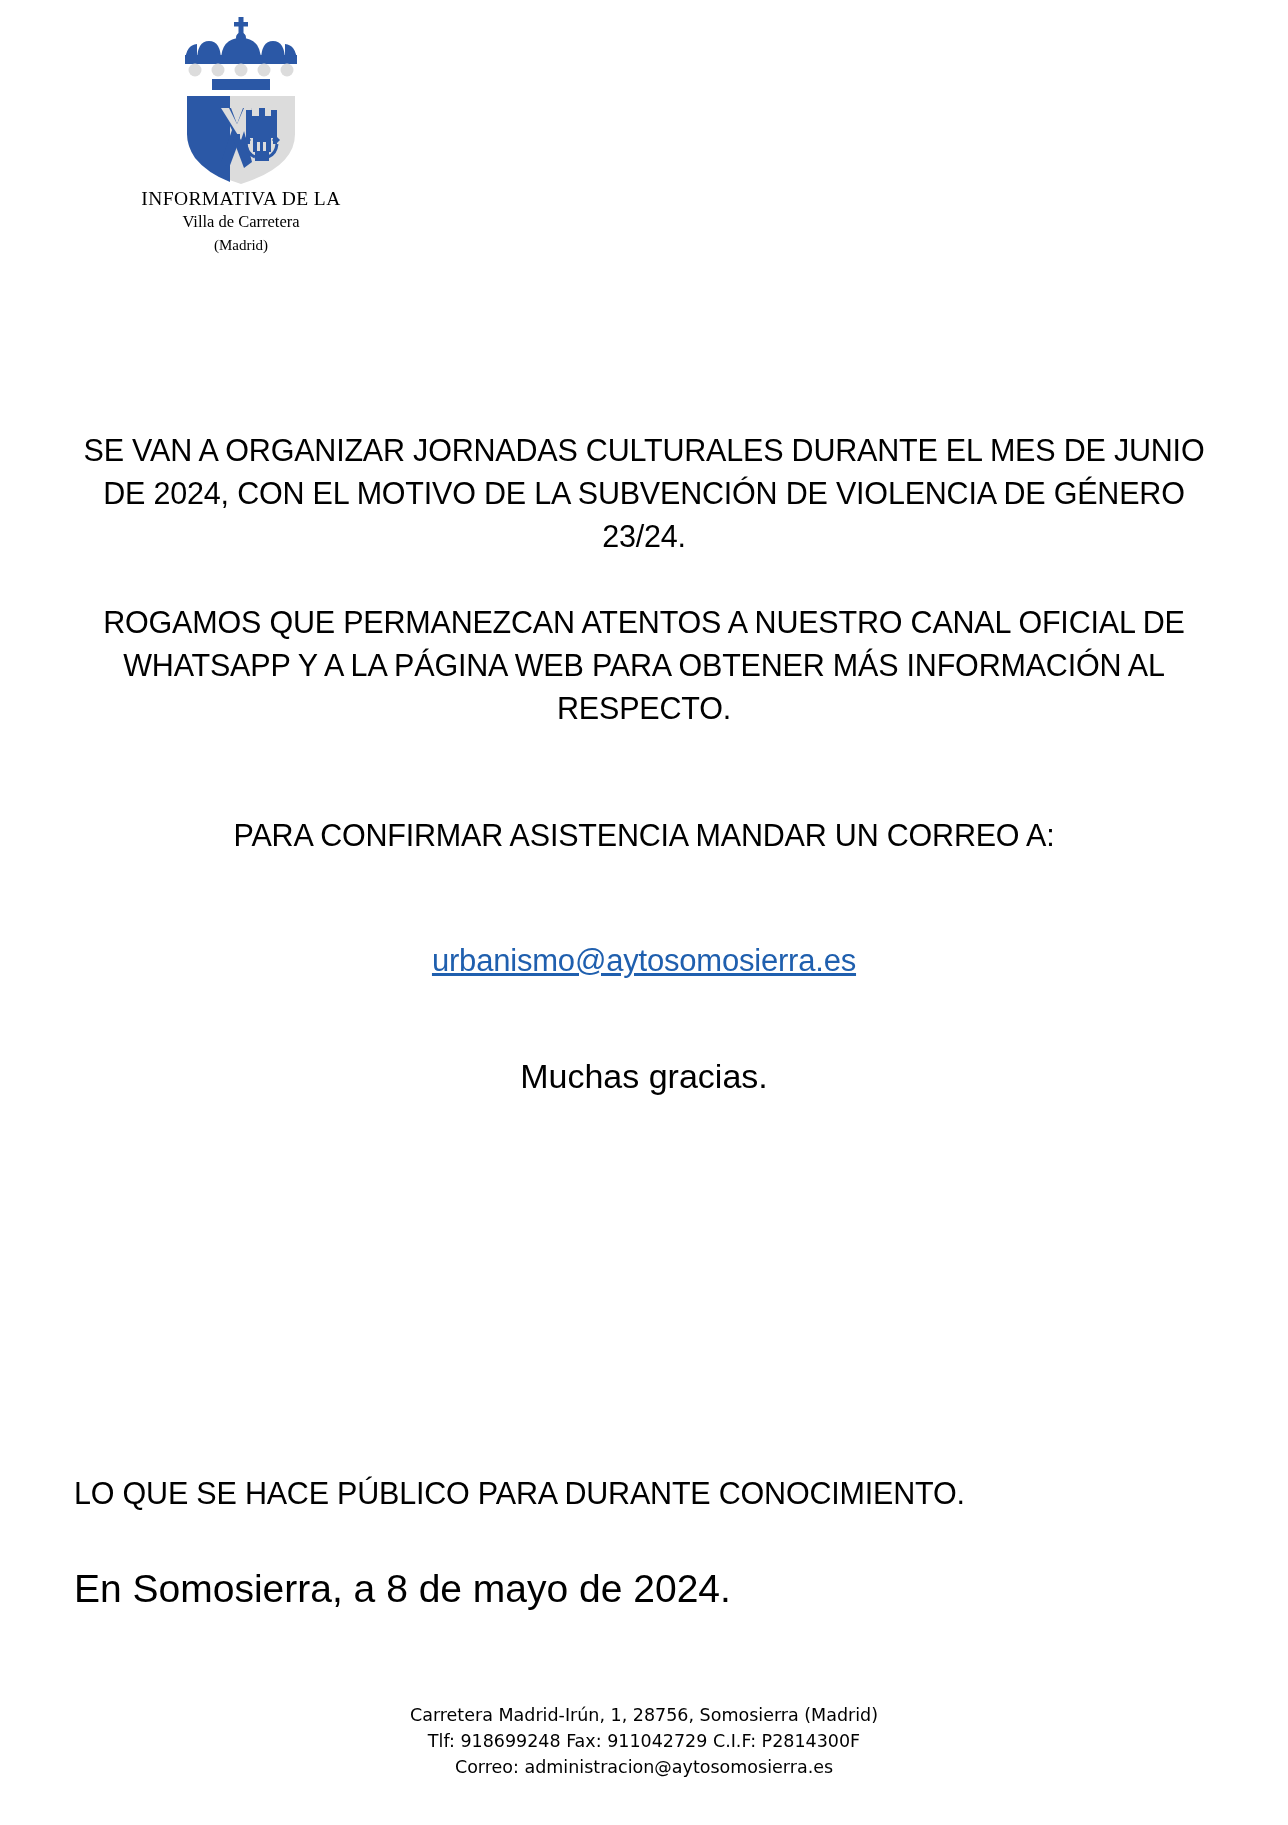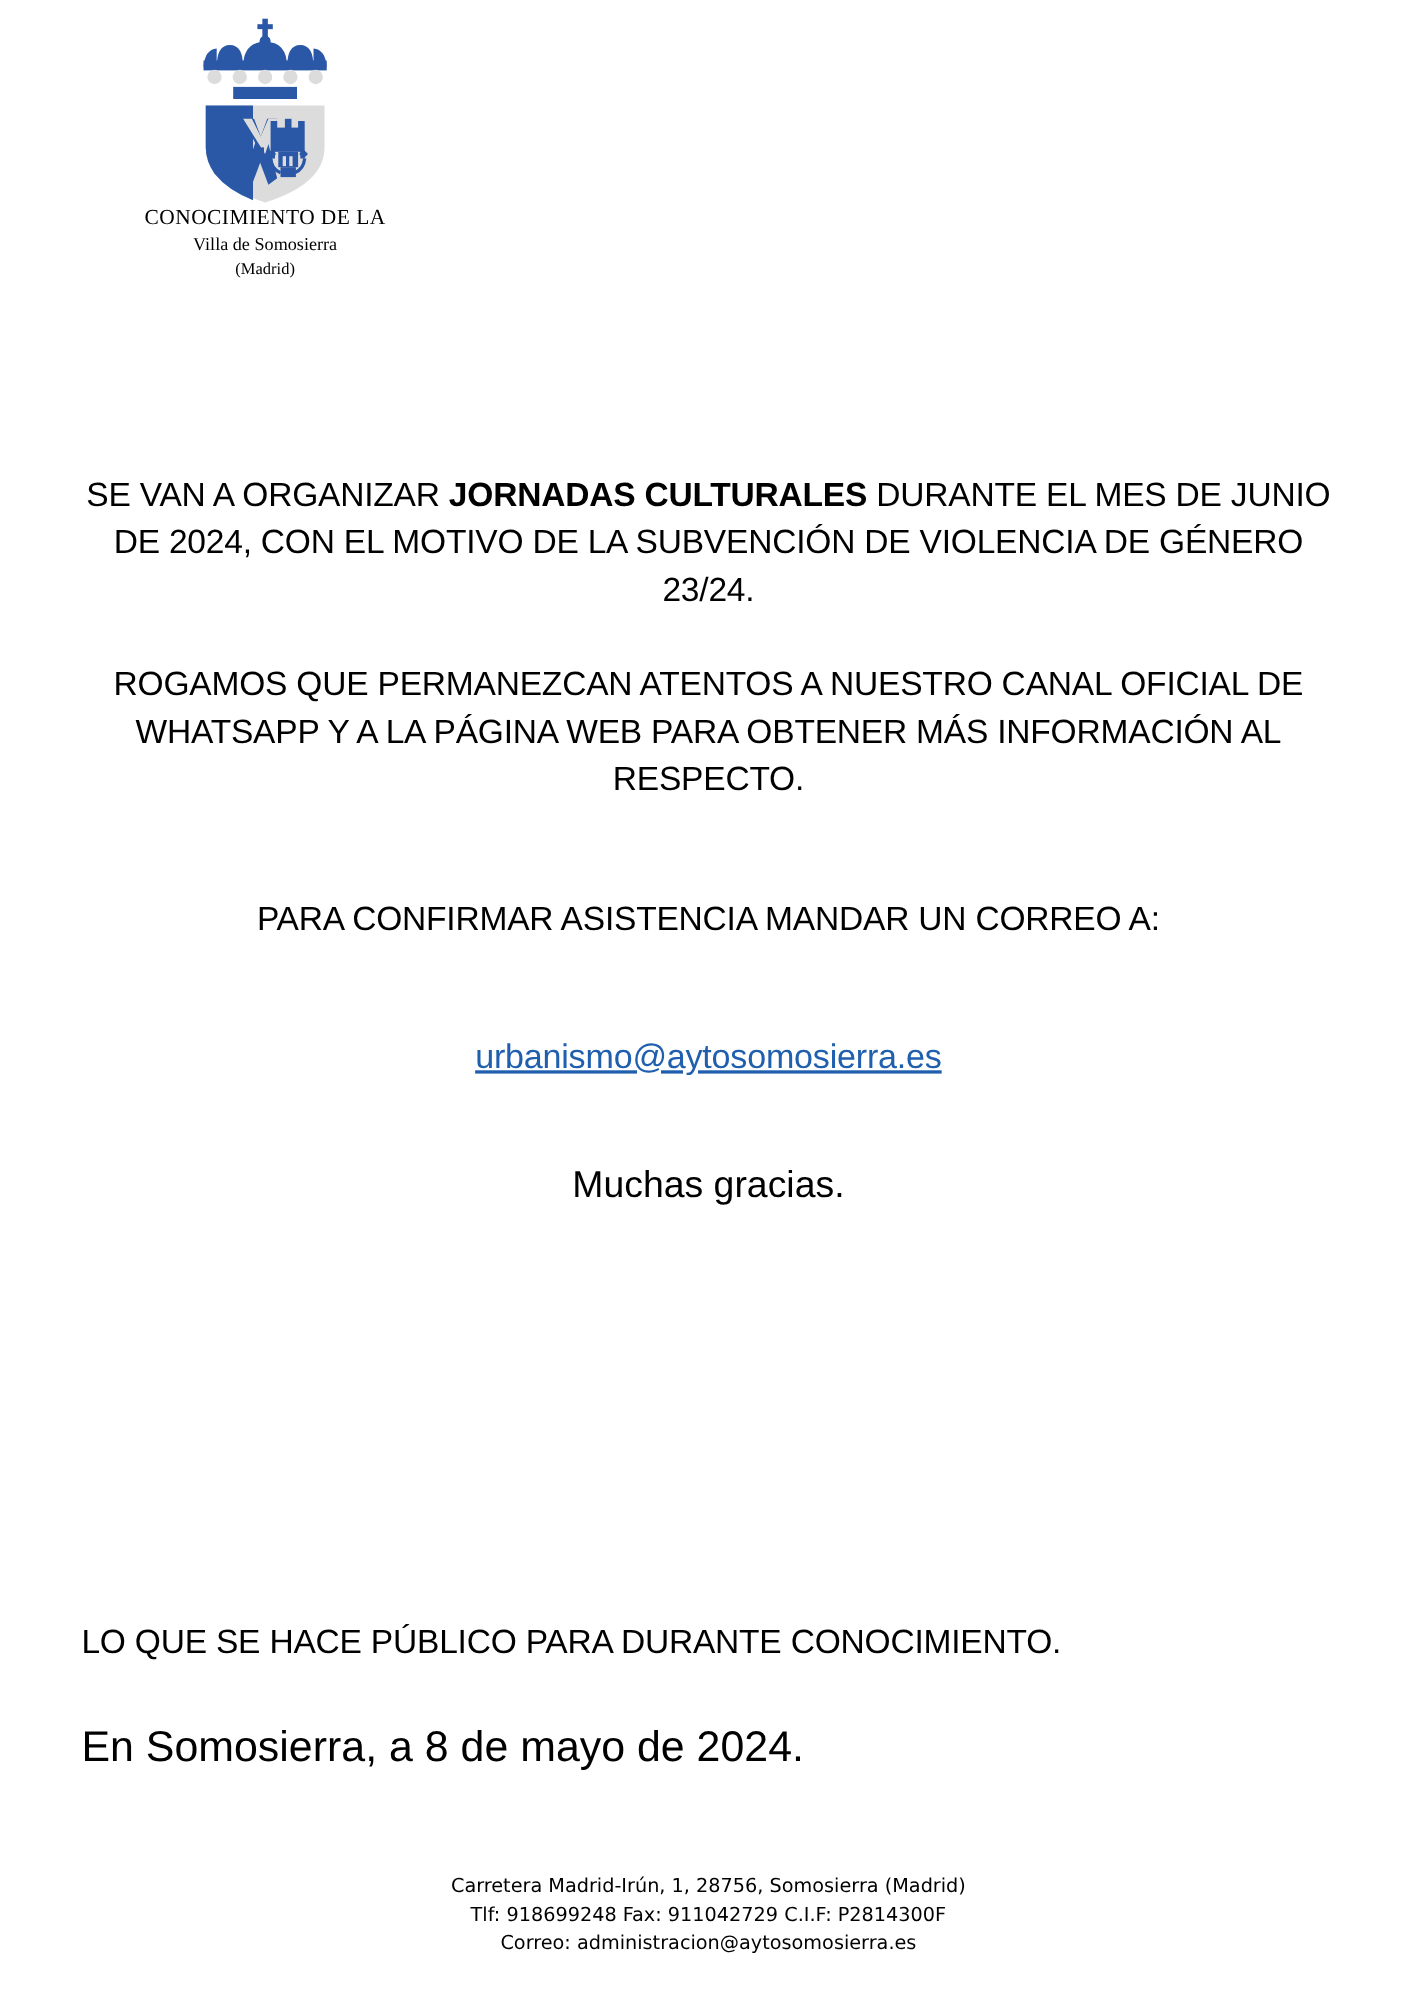--- a/index.html
+++ b/index.html
@@ -80,21 +80,21 @@
     text-align: center;
   }
   .para {
     font-family: "Liberation Sans", sans-serif;
     font-size: 30.5px;
     line-height: 43px;
     letter-spacing: -0.2px;
     margin: 0;
   }
   .para.spacer-md { margin-top: 43px; }
-  .para b { font-weight: bold; margin-top: 44px; }
+  .para b { font-weight: normal; margin-top: 44px; }
 
   .email-row {
     margin-top: 84px;
     font-size: 30.5px;
     line-height: 43px;
   }
   .email-link {
     color: #1f5fae;
     text-decoration: underline;
     font-size: 31px;
@@ -186,22 +186,22 @@
         <path d="M95 98 L95 132 L99 132 L99 98 Z"></path>
         <path d="M126 98 L126 132 L122 132 L122 98 Z"></path>
         <path d="M95 132 Q96 142 104 145" stroke="#2B58A6" stroke-width="3" fill="none"></path>
         <path d="M126 132 Q125 142 117 145" stroke="#2B58A6" stroke-width="3" fill="none"></path>
         <polygon points="92,128 96,124 100,128 96,132"></polygon>
         <polygon points="121,128 125,124 129,128 125,132"></polygon>
       </g>
       <rect x="106" y="130" width="3" height="9" fill="#DCDCDC"></rect>
       <rect x="112" y="130" width="3" height="9" fill="#DCDCDC"></rect>
     </svg>
-    <div class="org-line1">CONOCIMIENTO DE LA</div>
-    <div class="org-line2">Villa de Somosierra</div>
+    <div class="org-line1">INFORMATIVA DE LA</div>
+    <div class="org-line2">Villa de Carretera</div>
     <div class="org-line3">(Madrid)</div>
   </div>
 
 
   <div class="body-block">
 
 
     <p class="para spacer-md"><span>SE VAN A ORGANIZAR </span><b>JORNADAS CULTURALES</b><span> DURANTE EL MES DE JUNIO DE 2024, CON EL MOTIVO DE LA SUBVENCIÓN DE VIOLENCIA DE GÉNERO 23/24.</span></p>
 
     <p class="para spacer-md">ROGAMOS QUE PERMANEZCAN ATENTOS A NUESTRO CANAL OFICIAL DE WHATSAPP Y A LA PÁGINA WEB PARA OBTENER MÁS INFORMACIÓN AL RESPECTO.</p>

